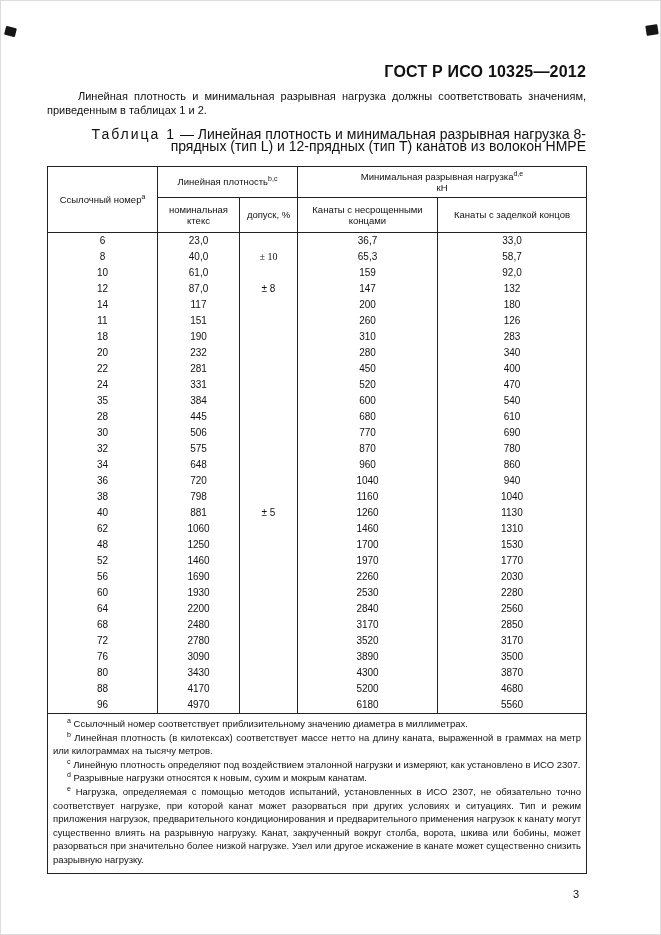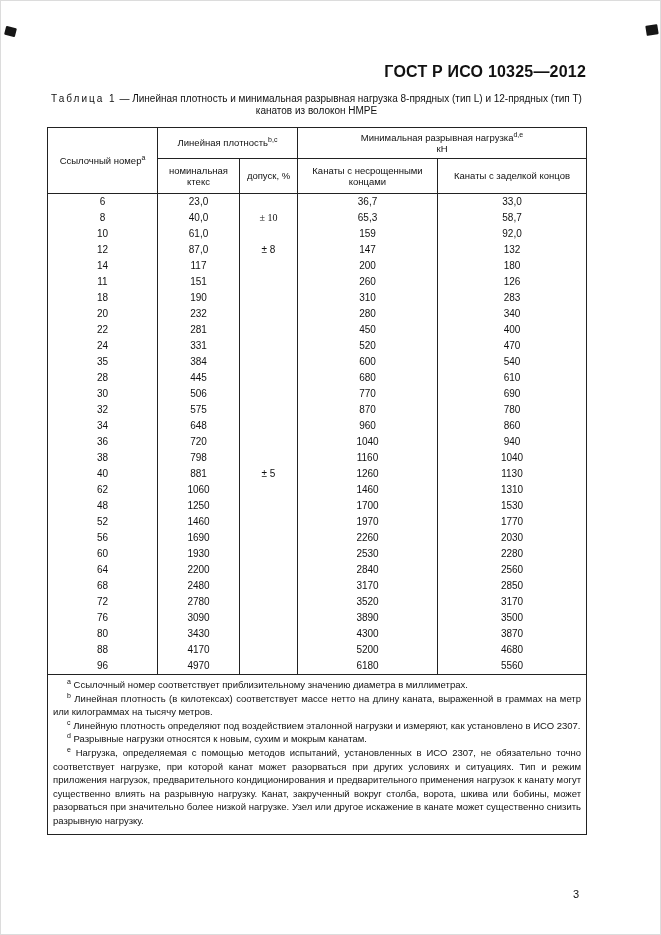--- a/index.html
+++ b/index.html
@@ -31,21 +31,21 @@
     font-size: 12px; font-weight: bold;
     padding-left: 31px; line-height: 14px;
   }
   .intro {
     margin-top: 5px;
     font-size: 11px; line-height: 14px;
     text-indent: 31px; text-align: justify;
   }
   .caption {
     margin-top: 9px;
-    font-size: 10px; line-height: 12px; text-align: center;
+    font-size: 14px; line-height: 12px; text-align: right;
   }
   .caption .spaced { letter-spacing: 2px; }
 
   table.t1 {
     margin-top: 3px;
     width: 539px; table-layout: fixed;
     border-collapse: collapse;
     border: 1px solid #222;
   }
   .t1 th, .t1 td {
@@ -88,20 +88,21 @@
 <div class="page">
 
   <div class="mark mark-tl"></div>
   <div class="mark mark-tr"></div>
 
   <div class="doc-header">ГОСТ Р ИСО 10325—2012</div>
 
   <div class="content">
 
 
+    <p class="intro">Линейная плотность и минимальная разрывная нагрузка должны соответствовать значениям, приведенным в таблицах 1 и 2.</p>
 
     <p class="caption"><span class="spaced">Таблица 1</span> <span>— Линейная плотность и минимальная разрывная нагрузка 8-прядных (тип L) и 12-прядных (тип T) канатов из волокон HMPE</span></p>
 
     <table class="t1">
       <colgroup>
         <col style="width:110px">
         <col style="width:82px">
         <col style="width:58px">
         <col style="width:140px">
         <col style="width:149px">

